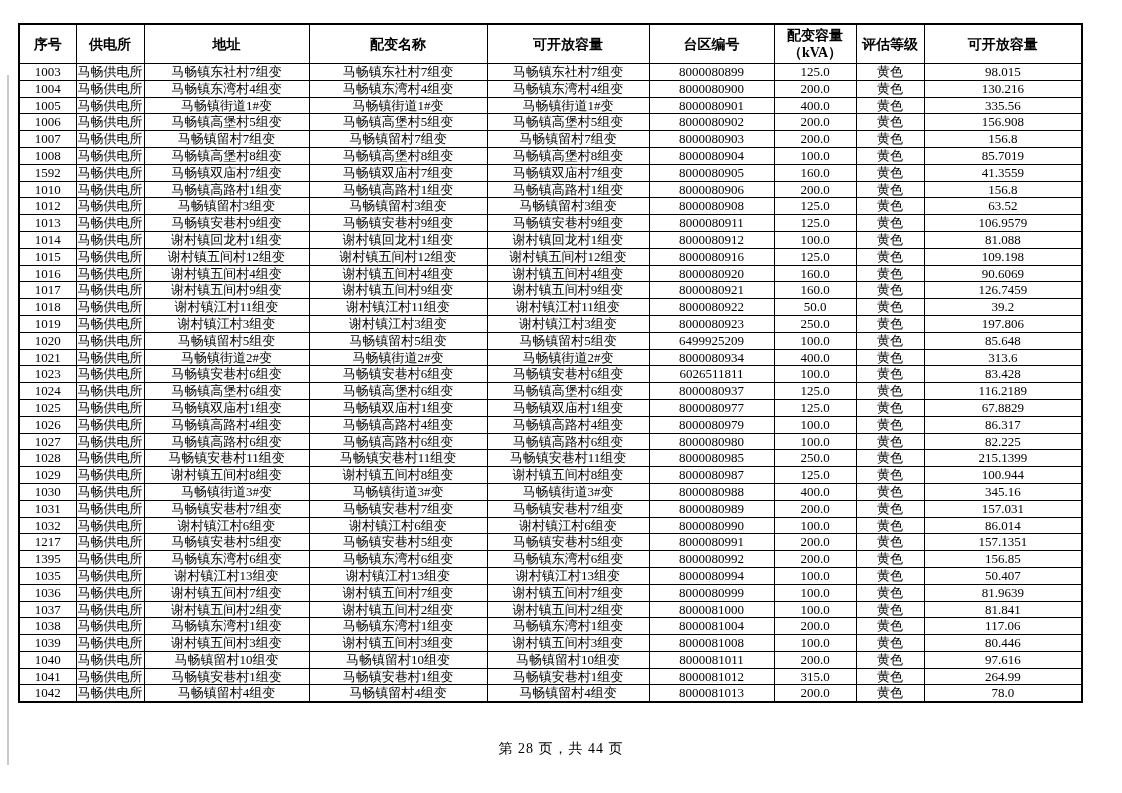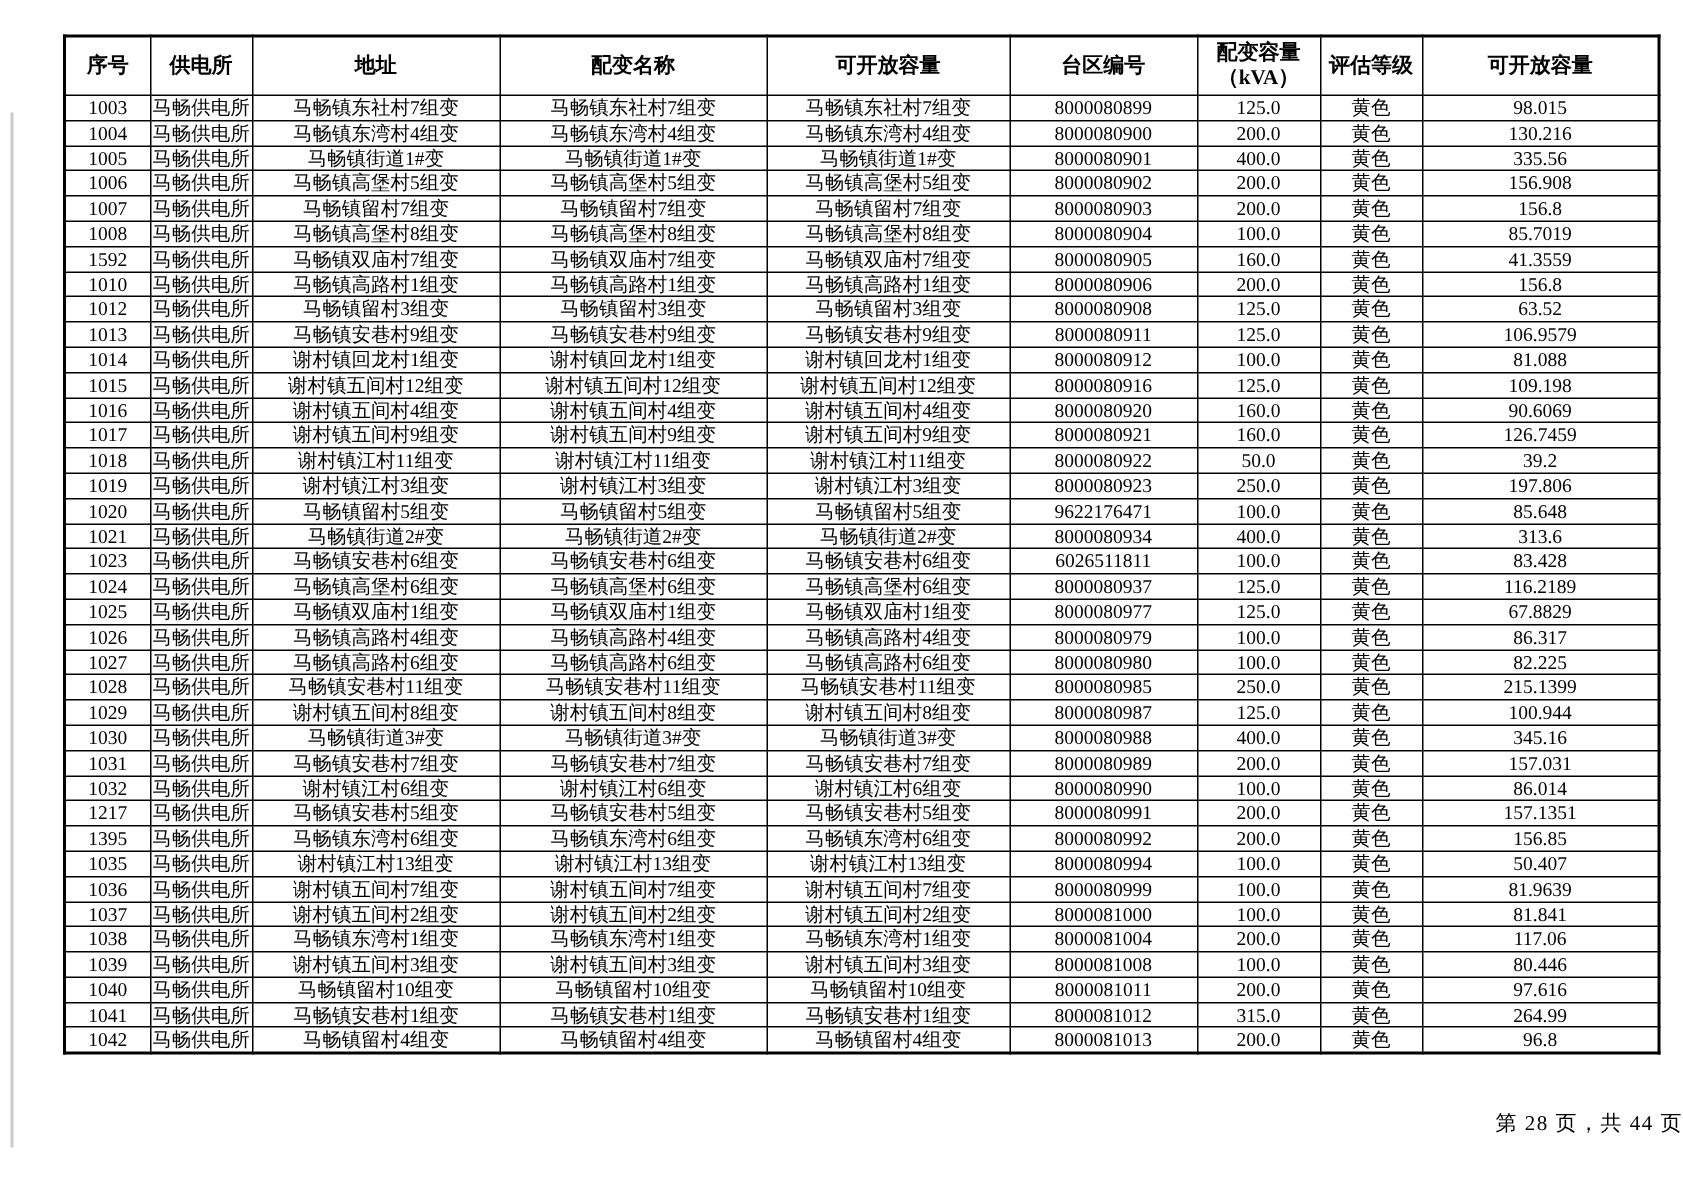--- a/index.html
+++ b/index.html
@@ -10,36 +10,35 @@
     overflow:hidden;
   }
   .page-edge {
     position:absolute; left:7px; top:75px; width:2px; height:690px;
     background:#b5b5b5; opacity:.7;
   }
   table.capacity {
     position:absolute; left:18px; top:23px; width:1063px;
     border-collapse:collapse; table-layout:fixed;
     border:2px solid #000;
-    margin-left:24px;
   }
   table.capacity th, table.capacity td {
     border:1px solid #000;
     text-align:center; vertical-align:middle;
     padding:0; overflow:hidden; white-space:nowrap;
   }
   table.capacity thead th {
     height:38px; font-size:14px; font-weight:bold; line-height:17px;
   }
   table.capacity tbody td {
     height:15.8px; font-size:13px; line-height:15.8px; font-weight:normal;
   }
   .footer {
     position:absolute; left:0; top:740px; width:1122px;
-    text-align:right; font-size:14px; letter-spacing:1px;
+    text-align:center; font-size:14px; letter-spacing:1px;
   }
 </style>
 </head>
 <body>
 
 <div class="page-edge"></div>
 
 <table class="capacity">
   <colgroup>
       <col style="width: 57px;">
@@ -260,21 +259,21 @@
         <td>250.0</td>
         <td>黄色</td>
         <td>197.806</td>
       </tr>
       <tr>
         <td>1020</td>
         <td>马畅供电所</td>
         <td>马畅镇留村5组变</td>
         <td>马畅镇留村5组变</td>
         <td>马畅镇留村5组变</td>
-        <td>9622176471</td>
+        <td>6499925209</td>
         <td>100.0</td>
         <td>黄色</td>
         <td>85.648</td>
       </tr>
       <tr>
         <td>1021</td>
         <td>马畅供电所</td>
         <td>马畅镇街道2#变</td>
         <td>马畅镇街道2#变</td>
         <td>马畅镇街道2#变</td>
@@ -494,18 +493,18 @@
       </tr>
       <tr>
         <td>1042</td>
         <td>马畅供电所</td>
         <td>马畅镇留村4组变</td>
         <td>马畅镇留村4组变</td>
         <td>马畅镇留村4组变</td>
         <td>8000081013</td>
         <td>200.0</td>
         <td>黄色</td>
-        <td>96.8</td>
+        <td>78.0</td>
       </tr>
     </tbody>
 </table>
 
 <div class="footer">第 28 页，共 44 页</div>
 
 </body></html>

